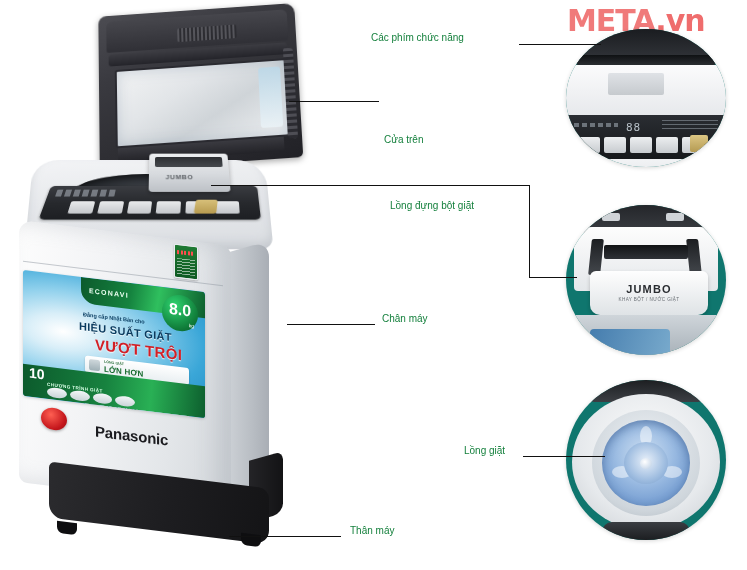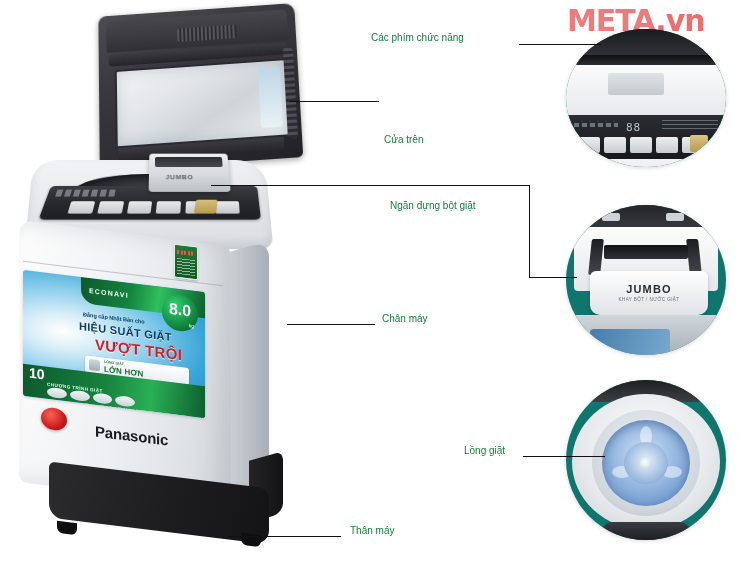--- a/index.html
+++ b/index.html
@@ -491,18 +491,18 @@
   <div class="ln ln-h" style="left:528px;top:277px;width:48px;"></div>
 
   <div class="ln ln-h" style="left:286px;top:324px;width:88px;"></div>
 
   <div class="ln ln-h" style="left:522px;top:456px;width:82px;"></div>
 
   <div class="ln ln-h" style="left:228px;top:536px;width:112px;"></div>
 
   <div class="label lbl-keys">Các phím chức năng</div>
   <div class="label lbl-lid">Cửa trên</div>
-  <div class="label lbl-drawer">Ngăn đựng bột giặt</div>
+  <div class="label lbl-drawer">Lồng đựng bột giặt</div>
   <div class="label lbl-body">Chân máy</div>
   <div class="label lbl-drum">Lồng giặt</div>
   <div class="label lbl-foot">Thân máy</div>
 
 </div>
 
 </body></html>

